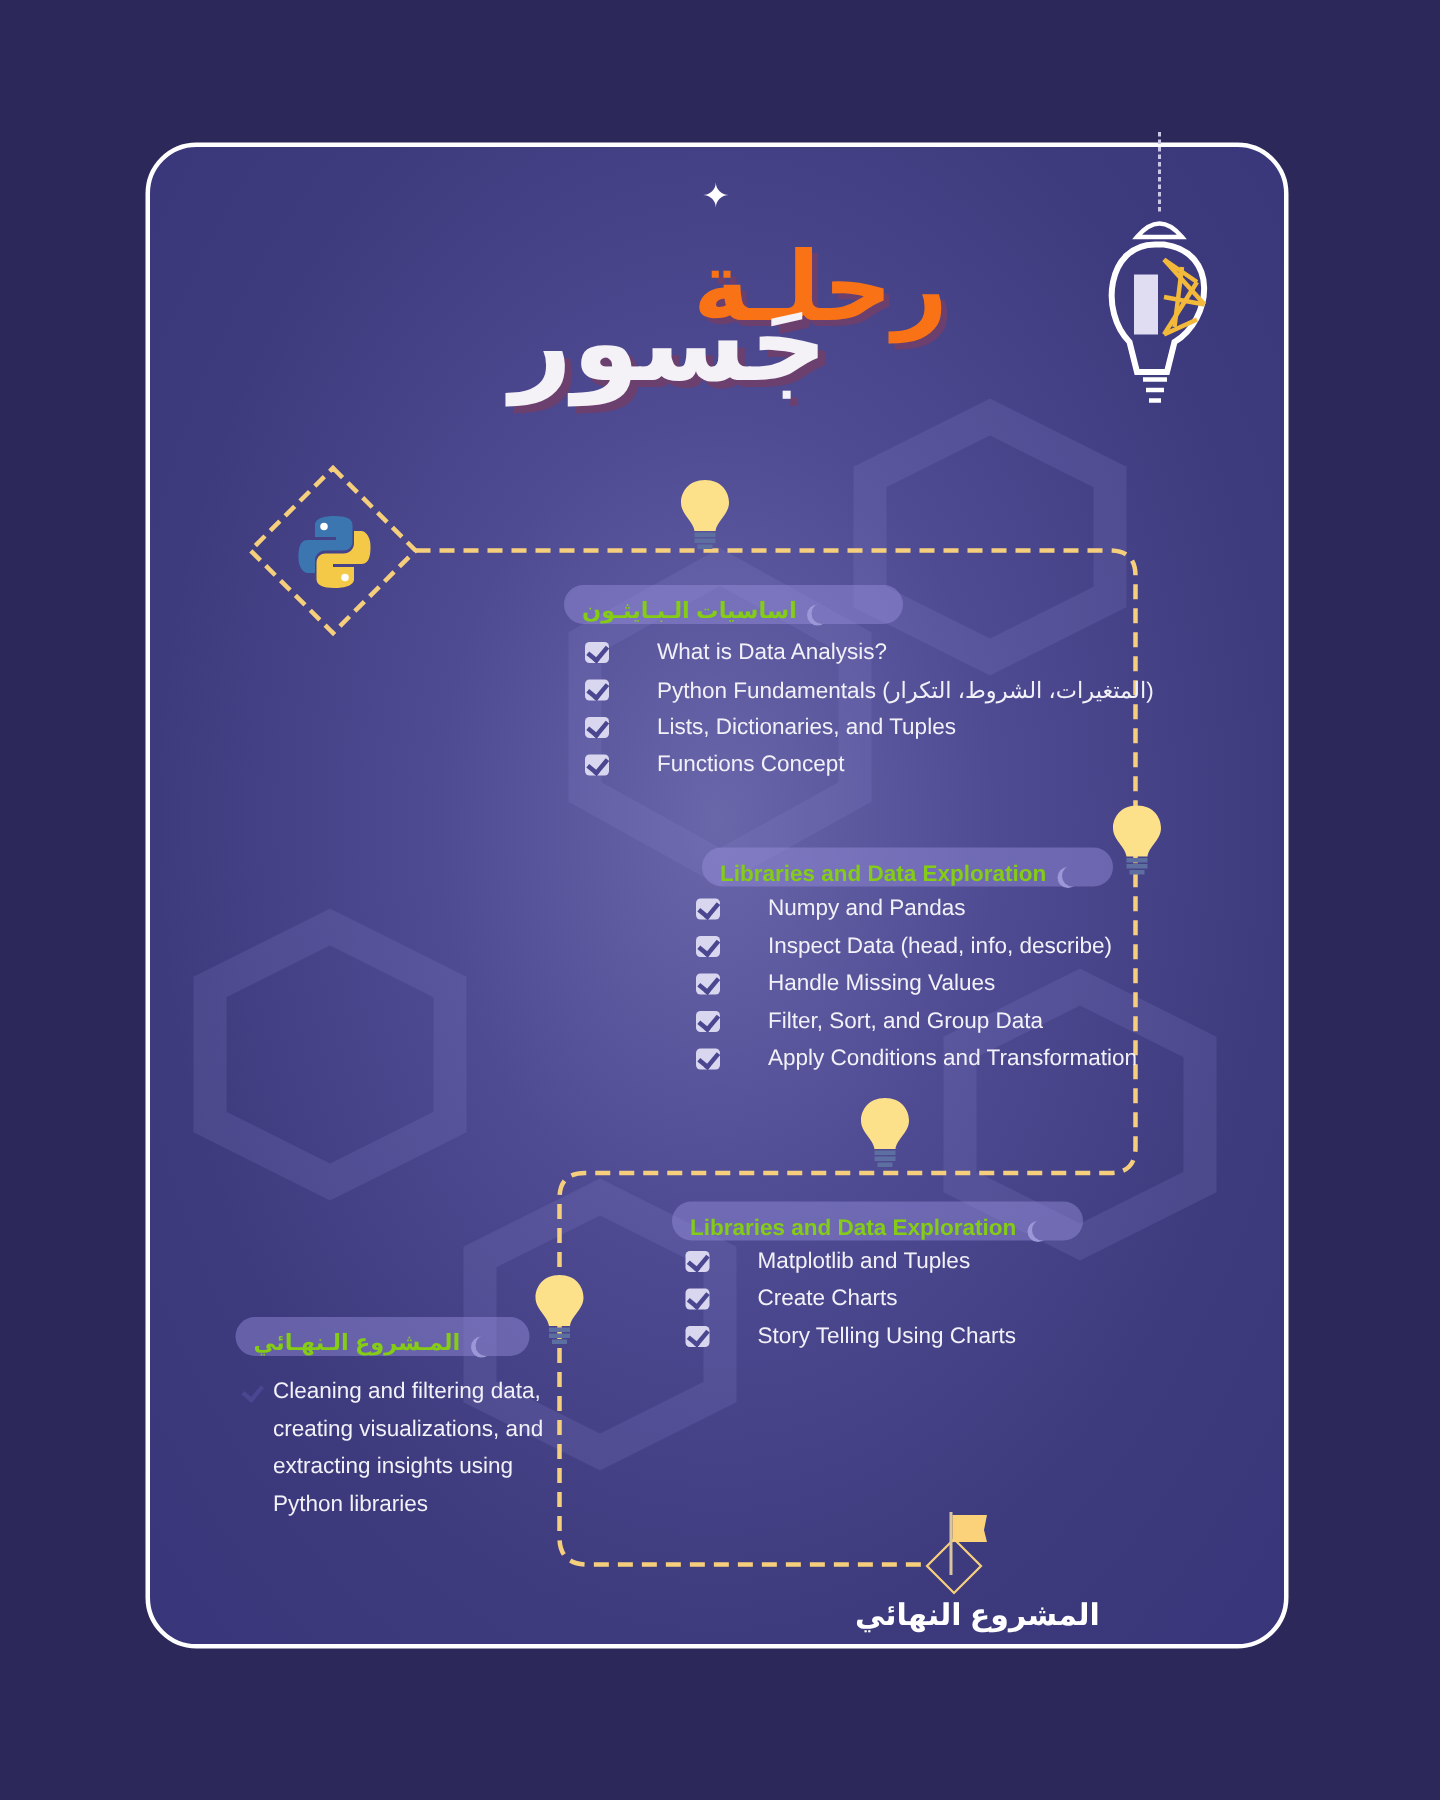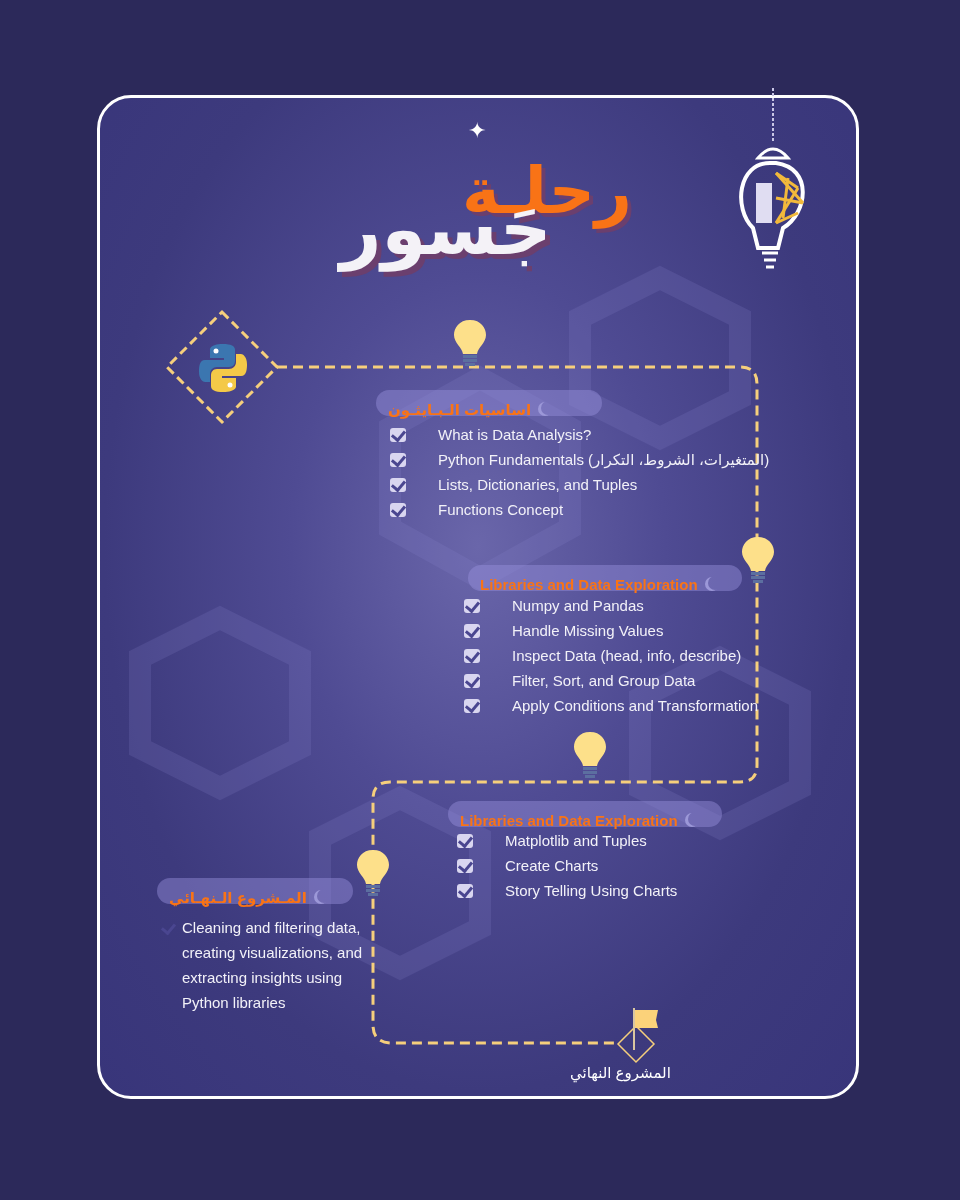--- a/index.html
+++ b/index.html
@@ -4,29 +4,29 @@
 <style>
   html,body{margin:0;padding:0;}
   body{width:960px;height:1200px;background:#2c295a;overflow:hidden;position:relative;font-family:"Liberation Sans","DejaVu Sans",sans-serif;}
   .card{position:absolute;left:97px;top:95px;width:762px;height:1004px;border:3px solid #ffffff;border-radius:34px;box-sizing:border-box;
     background:radial-gradient(ellipse at 50% 45%, #6a66aa 0%, #4f4b93 35%, #3d3a7d 70%, #38357a 100%);overflow:hidden;}
   .pattern{position:absolute;inset:0;opacity:0.18;}
   .abs{position:absolute;}
   .title1{position:absolute;left:462px;top:118px;font-size:64px;font-weight:bold;color:#f97316;text-shadow:4px 4px 0 #6b3f6e;letter-spacing:2px;direction:rtl;margin-top:36px;}
   .title2{position:absolute;left:340px;top:190px;font-size:72px;font-weight:bold;color:#f4f2f7;text-shadow:5px 5px 0 #6b3f6e;direction:rtl;line-height:1.1;}
   .sparkle{position:absolute;left:468px;top:120px;color:#ffffff;font-size:22px;line-height:1;}
-  .pill{position:absolute;height:26px;border-radius:14px;background:rgba(150,145,220,0.45);color:#f97316;font-weight:bold;font-size:15px;display:flex;align-items:flex-start;padding:11px 12px;box-sizing:border-box;white-space:nowrap;}
+  .pill{position:absolute;height:26px;border-radius:14px;background:rgba(150,145,220,0.45);color:#84cc16;font-weight:bold;font-size:15px;display:flex;align-items:flex-end;padding:0 12px;box-sizing:border-box;white-space:nowrap;}
   .moon{width:14px;height:14px;border-radius:50%;box-shadow:-3px 1px 0 0 #9c98d8;display:inline-block;}
   .list{position:absolute;margin:0;padding:0;list-style:none;}
   .list li{display:flex;align-items:center;height:25px;color:#f2f1f8;font-size:15px;white-space:nowrap;gap:26px;}
   .chk{width:16px;height:14px;border-radius:3px;background:#d9d6f0;margin-right:6px;position:relative;flex:none;}
   .chk::after{content:"";position:absolute;left:4px;top:0px;width:6px;height:10px;border-right:3px solid #4a4690;border-bottom:3px solid #4a4690;transform:rotate(40deg);}
   .bulb{position:absolute;width:36px;height:50px;}
   .final-text{position:absolute;left:182px;top:915px;width:190px;color:#f2f1f8;font-size:15px;line-height:25px;}
-  .final-label{position:absolute;left:570px;top:1064px;color:#ffffff;font-weight:normal;font-size:15px;direction:rtl;}
+  .final-label{position:absolute;left:570px;top:1064px;color:#ffffff;font-weight:bold;font-size:20px;direction:rtl;}
 </style>
 </head>
 <body>
 
 
 
 <div class="card">
   <svg class="pattern" width="762" height="1004">
     <g fill="none" stroke="#8c88d0" stroke-width="22">
       <polygon points="380,280 470,330 470,430 380,480 290,430 290,330"></polygon>
@@ -140,25 +140,25 @@
   <span>Libraries and Data Exploration</span>
   <span class="moon" style="margin-left:10px;"></span>
 </div>
 <ul class="list" style="left:464px;top:593px;">
   <li>
       <span class="chk"></span>
       <span>Numpy and Pandas</span>
     </li>
   <li>
       <span class="chk"></span>
-      <span>Handle Missing Values</span>
+      <span>Inspect Data (head, info, describe)</span>
     </li>
   <li>
       <span class="chk"></span>
-      <span>Inspect Data (head, info, describe)</span>
+      <span>Handle Missing Values</span>
     </li>
   <li>
       <span class="chk"></span>
       <span>Filter, Sort, and Group Data</span>
     </li>
   <li>
       <span class="chk"></span>
       <span>Apply Conditions and Transformation</span>
     </li>
 </ul>

